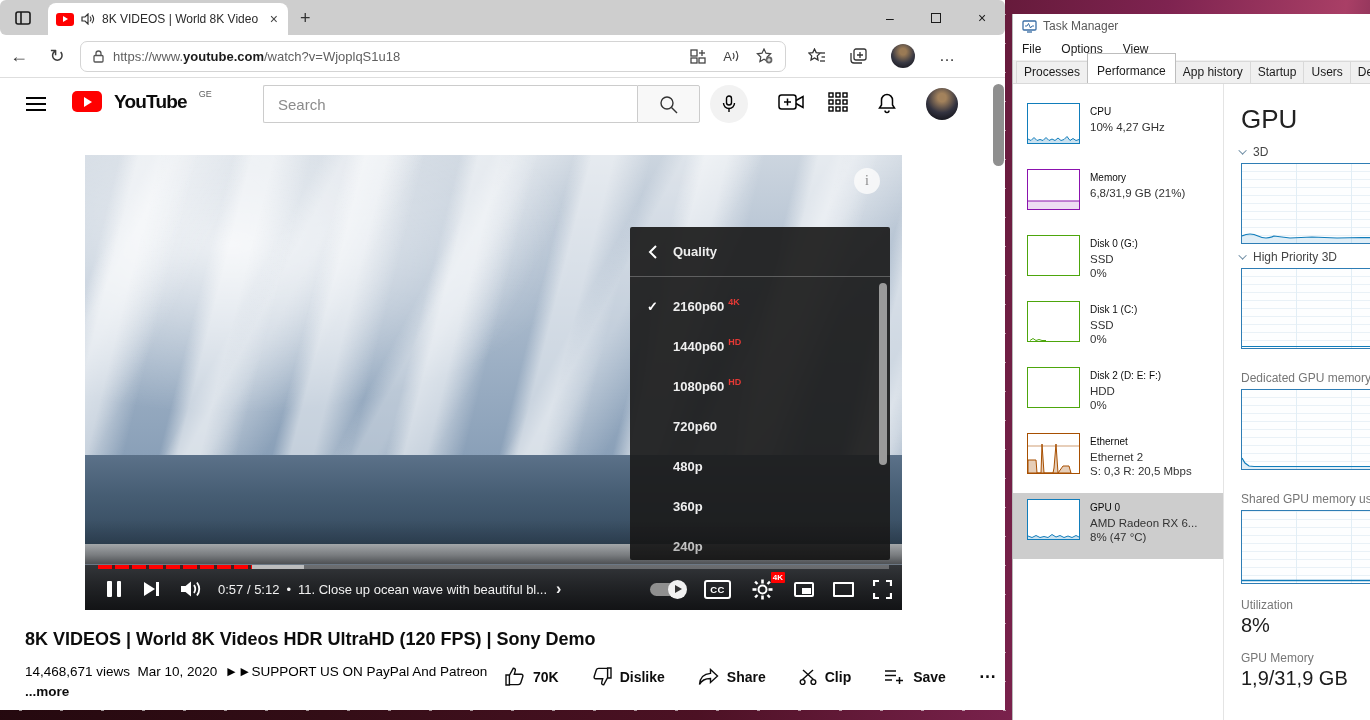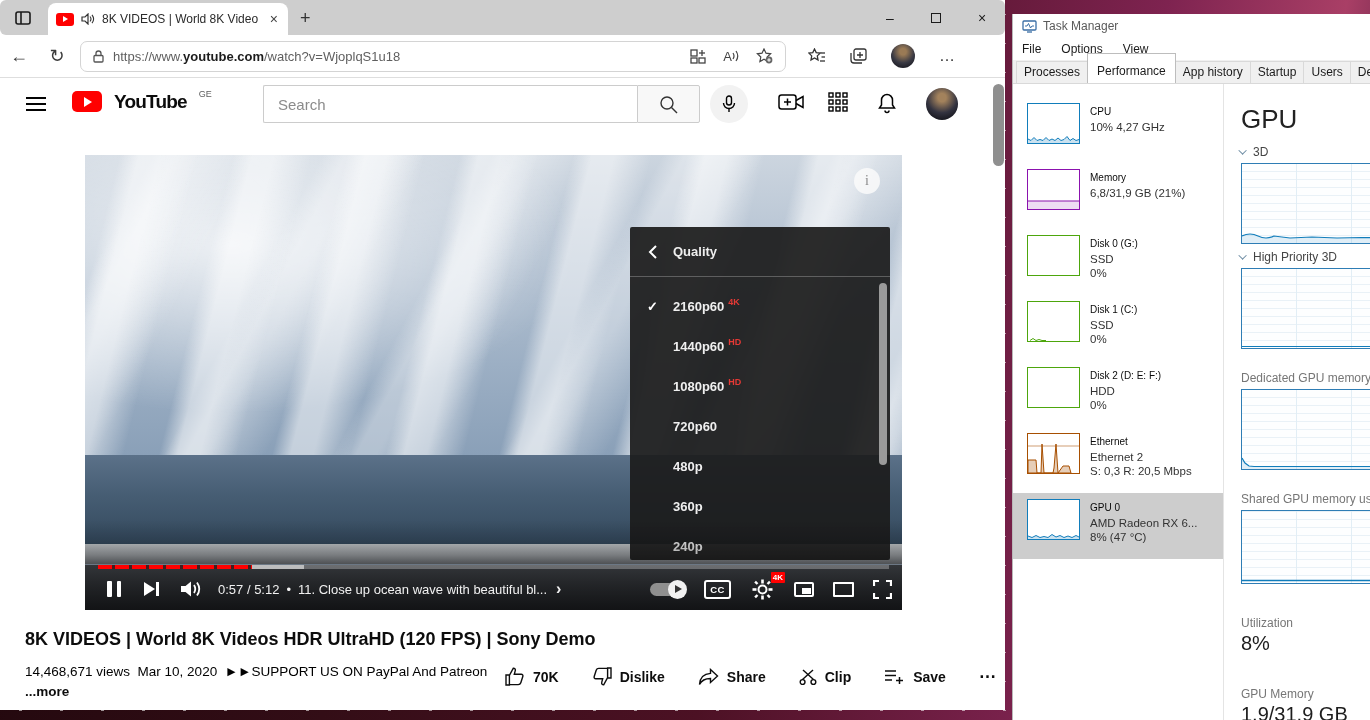--- a/index.html
+++ b/index.html
@@ -133,21 +133,21 @@
   #gpu-h1 { font-size:26px; color:#222; font-weight:400; margin:20px 0 10px; }
   .sec-label { font-size:12px; color:#454545; display:flex; align-items:center; gap:6px; margin:6px 0 4px; }
   .sec-label.dim { color:#767676; margin-top:22px; }
   .caret { width:6px; height:6px; border-left:1.5px solid #6d8ca3; border-bottom:1.5px solid #6d8ca3; transform:rotate(-45deg) translateY(-2px); }
   .bchart { width:150px; height:81px; border:1px solid #2e7db5; position:relative; overflow:hidden;
     background:
       repeating-linear-gradient(90deg, transparent 0 54px, #e2eef6 54px 55px),
       repeating-linear-gradient(0deg, transparent 0 7px, #e9f1f7 7px 8px),
       #fdfeff; }
   .bchart svg { position:absolute; left:0; bottom:0; }
-  .stat-lb { font-size:12px; color:#767676; margin-top:32px; }
+  .stat-lb { font-size:12px; color:#767676; margin-top:14px; }
   .stat-v { font-size:20px; color:#1d1d1d; margin-top:2px; }
 </style>
 </head>
 <body>
 
 <div id="browser">
   <div id="tabstrip">
     <div id="tabactions">
       <span class="ico">
         <svg width="16" height="14" viewBox="0 0 16 14">

